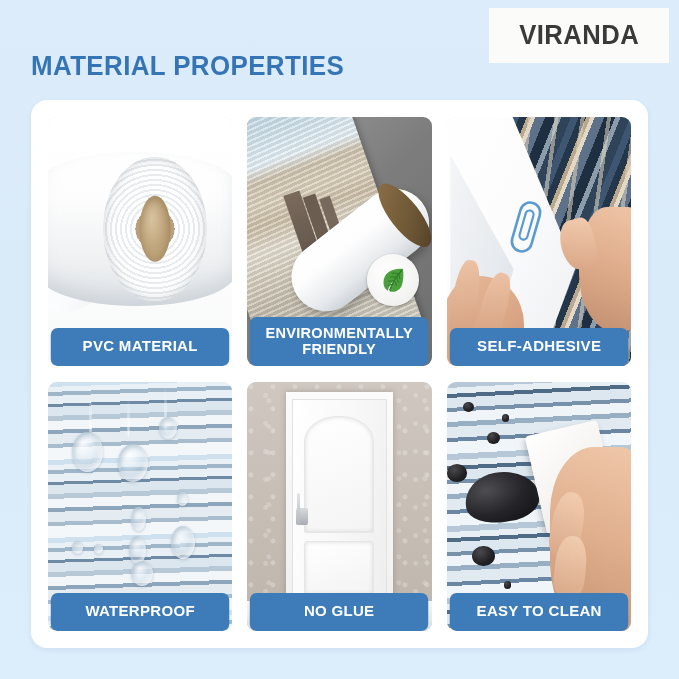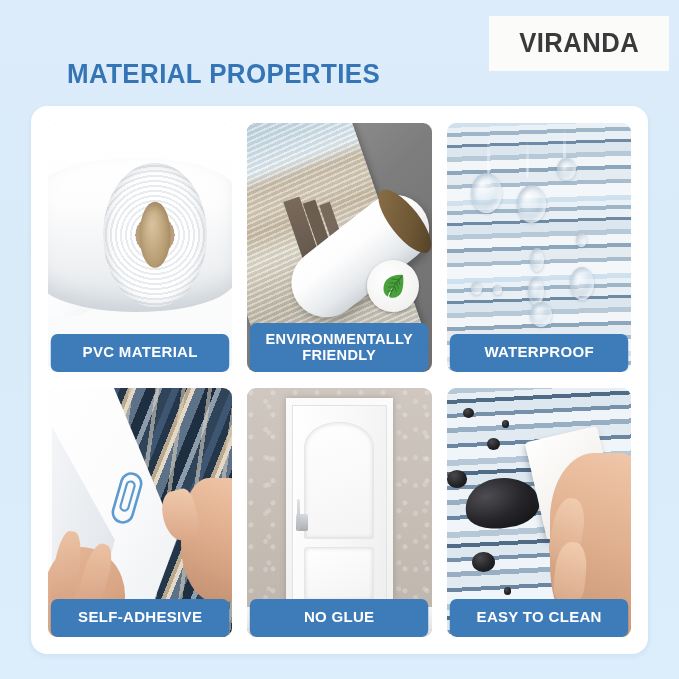--- a/index.html
+++ b/index.html
@@ -12,23 +12,22 @@
 
   body {
     font-family: "Liberation Sans", sans-serif;
     background: linear-gradient(180deg, #dcecfa 0%, #d9eaf9 45%, #dcedfb 100%);
     position: relative;
   }
 
   
   .header {
     position: absolute;
-    top: 8px; left: 0; right: 0;
+    top: 0; left: 0; right: 0;
     height: 112px;
-    margin-left: 36px;
   }
 
   .brand-logo {
     position: absolute;
     top: 8px;
     right: 10px;
     width: 180px;
     height: 55px;
     background: #fbfbfa;
     display: flex;
@@ -62,21 +61,20 @@
   .panel {
     position: absolute;
     left: 31px;
     top: 100px;
     width: 617px;
     height: 548px;
     background: #ffffff;
     border-radius: 16px;
     box-shadow: 0 2px 5px rgba(80,130,170,0.10);
     padding: 17px 17px;
-    margin-top: 6px;
   }
 
   .grid {
     width: 100%;
     height: 100%;
     display: grid;
     grid-template-columns: repeat(3, 1fr);
     grid-template-rows: repeat(2, 1fr);
     column-gap: 15px;
     row-gap: 16px;
@@ -470,56 +468,56 @@
               <path d="M19.8 13.6 21.6 18.6"></path>
               <path d="M18 17.2 19.5 22"></path>
             </g>
           </svg>
         </div>
       </div>
       <div class="card-label two-line">ENVIRONMENTALLY FRIENDLY</div>
     </div>
 
     <div class="card">
+      <div class="card-art art-adh">
+        <div class="adh-marble"></div>
+        <div class="adh-peel"></div>
+        <div class="adh-peel-fold"></div>
+        <div class="clip-icon">
+          <svg width="26" height="56" viewBox="0 0 26 56" aria-hidden="true">
+            <rect x="3" y="3" width="20" height="50" rx="10" ry="10" fill="none" stroke="#5b9bd0" stroke-width="2.6"></rect>
+            <rect x="9" y="11" width="8" height="30" rx="4" ry="4" fill="none" stroke="#5b9bd0" stroke-width="2.2"></rect>
+          </svg>
+        </div>
+        <div class="hand-adh-right"></div>
+        <div class="hand-adh-left"></div>
+      </div>
+      <div class="card-label">SELF-ADHESIVE</div>
+    </div>
+
+    <div class="card">
       <div class="card-art art-water">
         <div class="trail" style="left:22%;top:2%;width:3px;height:22%;"></div>
         <div class="trail" style="left:43%;top:6%;width:3px;height:16%;"></div>
         <div class="trail" style="left:63%;top:1%;width:3px;height:18%;"></div>
         <div class="drop" style="left:13%;top:20%;width:17%;height:16%;"></div>
         <div class="drop" style="left:38%;top:25%;width:16%;height:15%;"></div>
         <div class="drop" style="left:60%;top:14%;width:10%;height:9%;"></div>
         <div class="drop" style="left:70%;top:44%;width:6%;height:6%;"></div>
         <div class="drop" style="left:45%;top:50%;width:8%;height:10%;"></div>
         <div class="drop" style="left:67%;top:58%;width:13%;height:13%;"></div>
         <div class="drop" style="left:44%;top:62%;width:9%;height:11%;"></div>
         <div class="drop" style="left:13%;top:64%;width:6%;height:5%;"></div>
         <div class="drop" style="left:25%;top:65%;width:5%;height:4%;"></div>
         <div class="drop" style="left:45%;top:72%;width:12%;height:10%;"></div>
       </div>
       <div class="card-label">WATERPROOF</div>
     </div>
 
     <div class="card">
-      <div class="card-art art-adh">
-        <div class="adh-marble"></div>
-        <div class="adh-peel"></div>
-        <div class="adh-peel-fold"></div>
-        <div class="clip-icon">
-          <svg width="26" height="56" viewBox="0 0 26 56" aria-hidden="true">
-            <rect x="3" y="3" width="20" height="50" rx="10" ry="10" fill="none" stroke="#5b9bd0" stroke-width="2.6"></rect>
-            <rect x="9" y="11" width="8" height="30" rx="4" ry="4" fill="none" stroke="#5b9bd0" stroke-width="2.2"></rect>
-          </svg>
-        </div>
-        <div class="hand-adh-right"></div>
-        <div class="hand-adh-left"></div>
-      </div>
-      <div class="card-label">SELF-ADHESIVE</div>
-    </div>
-
-    <div class="card">
       <div class="card-art art-door">
         <div class="baseboard"></div>
         <div class="door-frame">
           <div class="door-leaf">
             <div class="panel-top"></div>
             <div class="panel-bottom"></div>
             <div class="door-handle"></div>
           </div>
         </div>
       </div>

